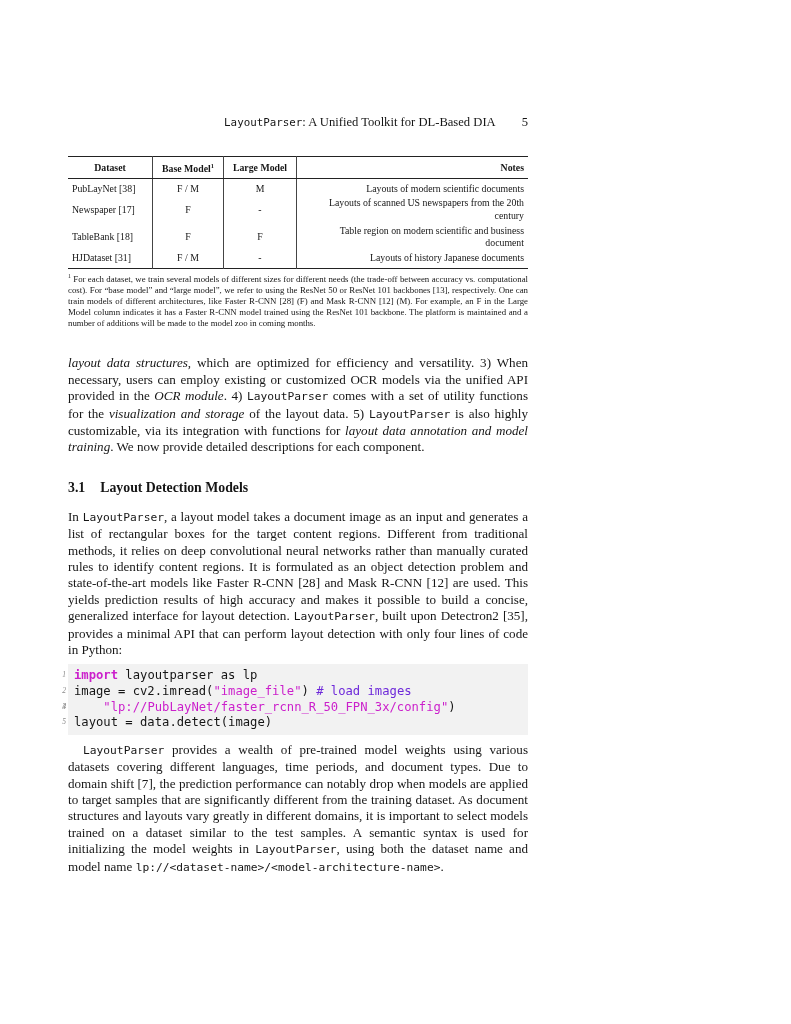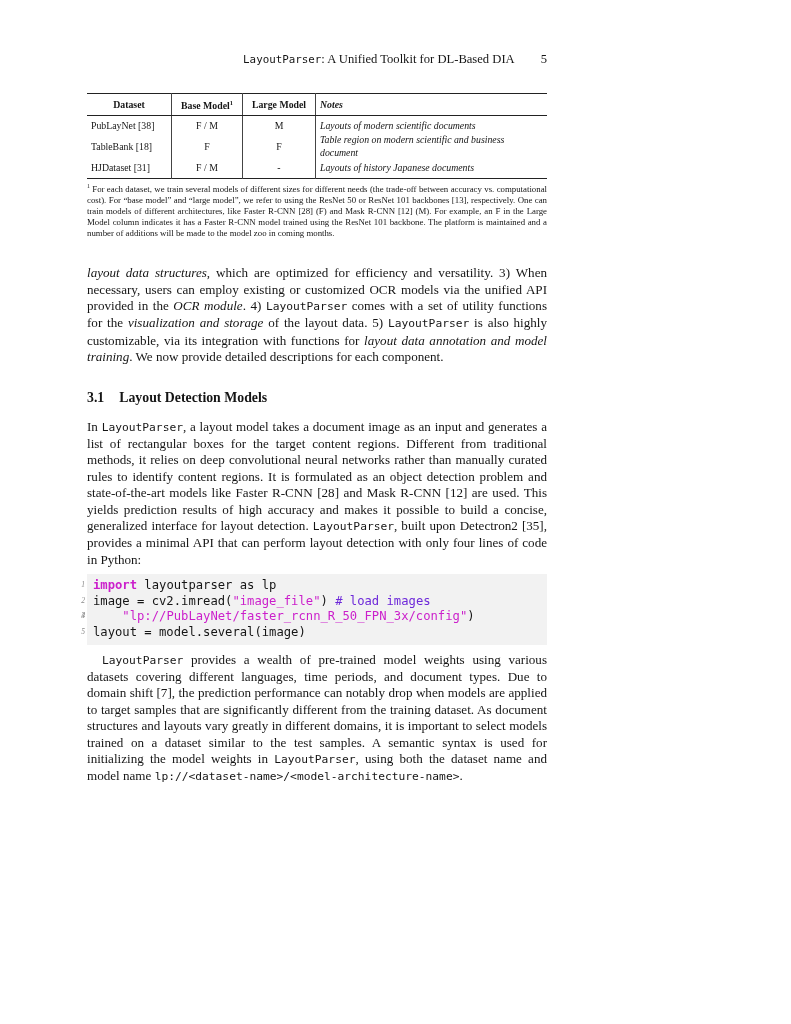--- a/index.html
+++ b/index.html
@@ -1,21 +1,21 @@
 <!DOCTYPE html>
 <html><head>
 <meta charset="utf-8">
 <style>
   html,body{margin:0;padding:0;}
   body{
     width:791px;height:1024px;background:#ffffff;color:#151515;
     font-family:"Liberation Serif", serif;
     position:relative;overflow:hidden;
   }
-  .content{width:460px;margin-left:87px;padding-top:52px;}
+  .content{width:460px;margin-left:68px;padding-top:115px;}
 
   
   .running-head{
     display:flex;justify-content:flex-end;align-items:baseline;
     font-size:12.6px;margin-bottom:26px;
   }
   .running-head .gap{width:26px;}
   .mono{font-family:"DejaVu Sans Mono", monospace;font-size:0.86em;}
 
   
@@ -27,21 +27,21 @@
     border-top:1.4px solid #222;border-bottom:1.4px solid #222;
   }
   table.datatable th{
     font-weight:bold;padding:3px 4px 2px;border-bottom:1px solid #222;
   }
   table.datatable td{padding:1px 4px;}
   table.datatable th+th, table.datatable td+td{border-left:1px solid #444;}
   .col-dataset{width:76px;}
   .col-base{width:62px;text-align:center;}
   .col-large{width:64px;text-align:center;}
-  .col-notes{text-align:left;font-style:italic;}
+  .col-notes{text-align:right;}
   table.datatable tr.first-row td{padding-top:4px;}
   table.datatable tr.last-row td{padding-bottom:4px;}
   sup{font-size:0.65em;}
 
   
   .footnote{
     font-size:8.8px;line-height:11px;text-align:justify;margin-top:2px;
   }
 
   
@@ -95,20 +95,26 @@
       </tr>
     </thead>
     <tbody>
       <tr class="first-row">
         <td class="col-dataset">PubLayNet [38]</td>
         <td class="col-base">F / M</td>
         <td class="col-large">M</td>
         <td class="col-notes">Layouts of modern scientific documents</td>
       </tr>
       <tr>
+        <td class="col-dataset">Newspaper [17]</td>
+        <td class="col-base">F</td>
+        <td class="col-large">-</td>
+        <td class="col-notes">Layouts of scanned US newspapers from the 20th century</td>
+      </tr>
+      <tr>
         <td class="col-dataset">TableBank [18]</td>
         <td class="col-base">F</td>
         <td class="col-large">F</td>
         <td class="col-notes">Table region on modern scientific and business document</td>
       </tr>
       <tr class="last-row">
         <td class="col-dataset">HJDataset [31]</td>
         <td class="col-base">F / M</td>
         <td class="col-large">-</td>
         <td class="col-notes">Layouts of history Japanese documents</td>
@@ -124,18 +130,18 @@
     <span class="sec-num">3.1</span><span>Layout Detection Models</span>
   </div>
 
   <p class="body-par"><span>In </span><span class="mono">LayoutParser</span><span>, a layout model takes a document image as an input and generates a list of rectangular boxes for the target content regions. Different from traditional methods, it relies on deep convolutional neural networks rather than manually curated rules to identify content regions. It is formulated as an object detection problem and state-of-the-art models like Faster R-CNN [28] and Mask R-CNN [12] are used. This yields prediction results of high accuracy and makes it possible to build a concise, generalized interface for layout detection. </span><span class="mono">LayoutParser</span><span>, built upon Detectron2 [35], provides a minimal API that can perform layout detection with only four lines of code in Python:</span></p>
 
   <div class="code-block">
     <div class="code-line"><span class="lineno">1</span><span><span class="kw">import</span><span> layoutparser as lp</span></span></div>
     <div class="code-line"><span class="lineno">2</span><span><span>image = cv2.imread(</span><span class="str">"image_file"</span><span>) </span><span class="cm"># load images</span></span></div>
     <div class="code-line"><span class="lineno">3</span></div>
     <div class="code-line"><span class="lineno">4</span><span><span>    </span><span class="str">"lp://PubLayNet/faster_rcnn_R_50_FPN_3x/config"</span><span>)</span></span></div>
-    <div class="code-line"><span class="lineno">5</span><span><span>layout = model.several(image)</span></span></div>
+    <div class="code-line"><span class="lineno">5</span><span><span>layout = data.detect(image)</span></span></div>
   </div>
 
   <p class="body-par indent"><span class="mono">LayoutParser</span><span> provides a wealth of pre-trained model weights using various datasets covering different languages, time periods, and document types. Due to domain shift [7], the prediction performance can notably drop when models are applied to target samples that are significantly different from the training dataset. As document structures and layouts vary greatly in different domains, it is important to select models trained on a dataset similar to the test samples. A semantic syntax is used for initializing the model weights in </span><span class="mono">LayoutParser</span><span>, using both the dataset name and model name </span><span class="mono">lp://&lt;dataset-name&gt;/&lt;model-architecture-name&gt;</span><span>.</span></p>
 
 </div>
 
 </body></html>

